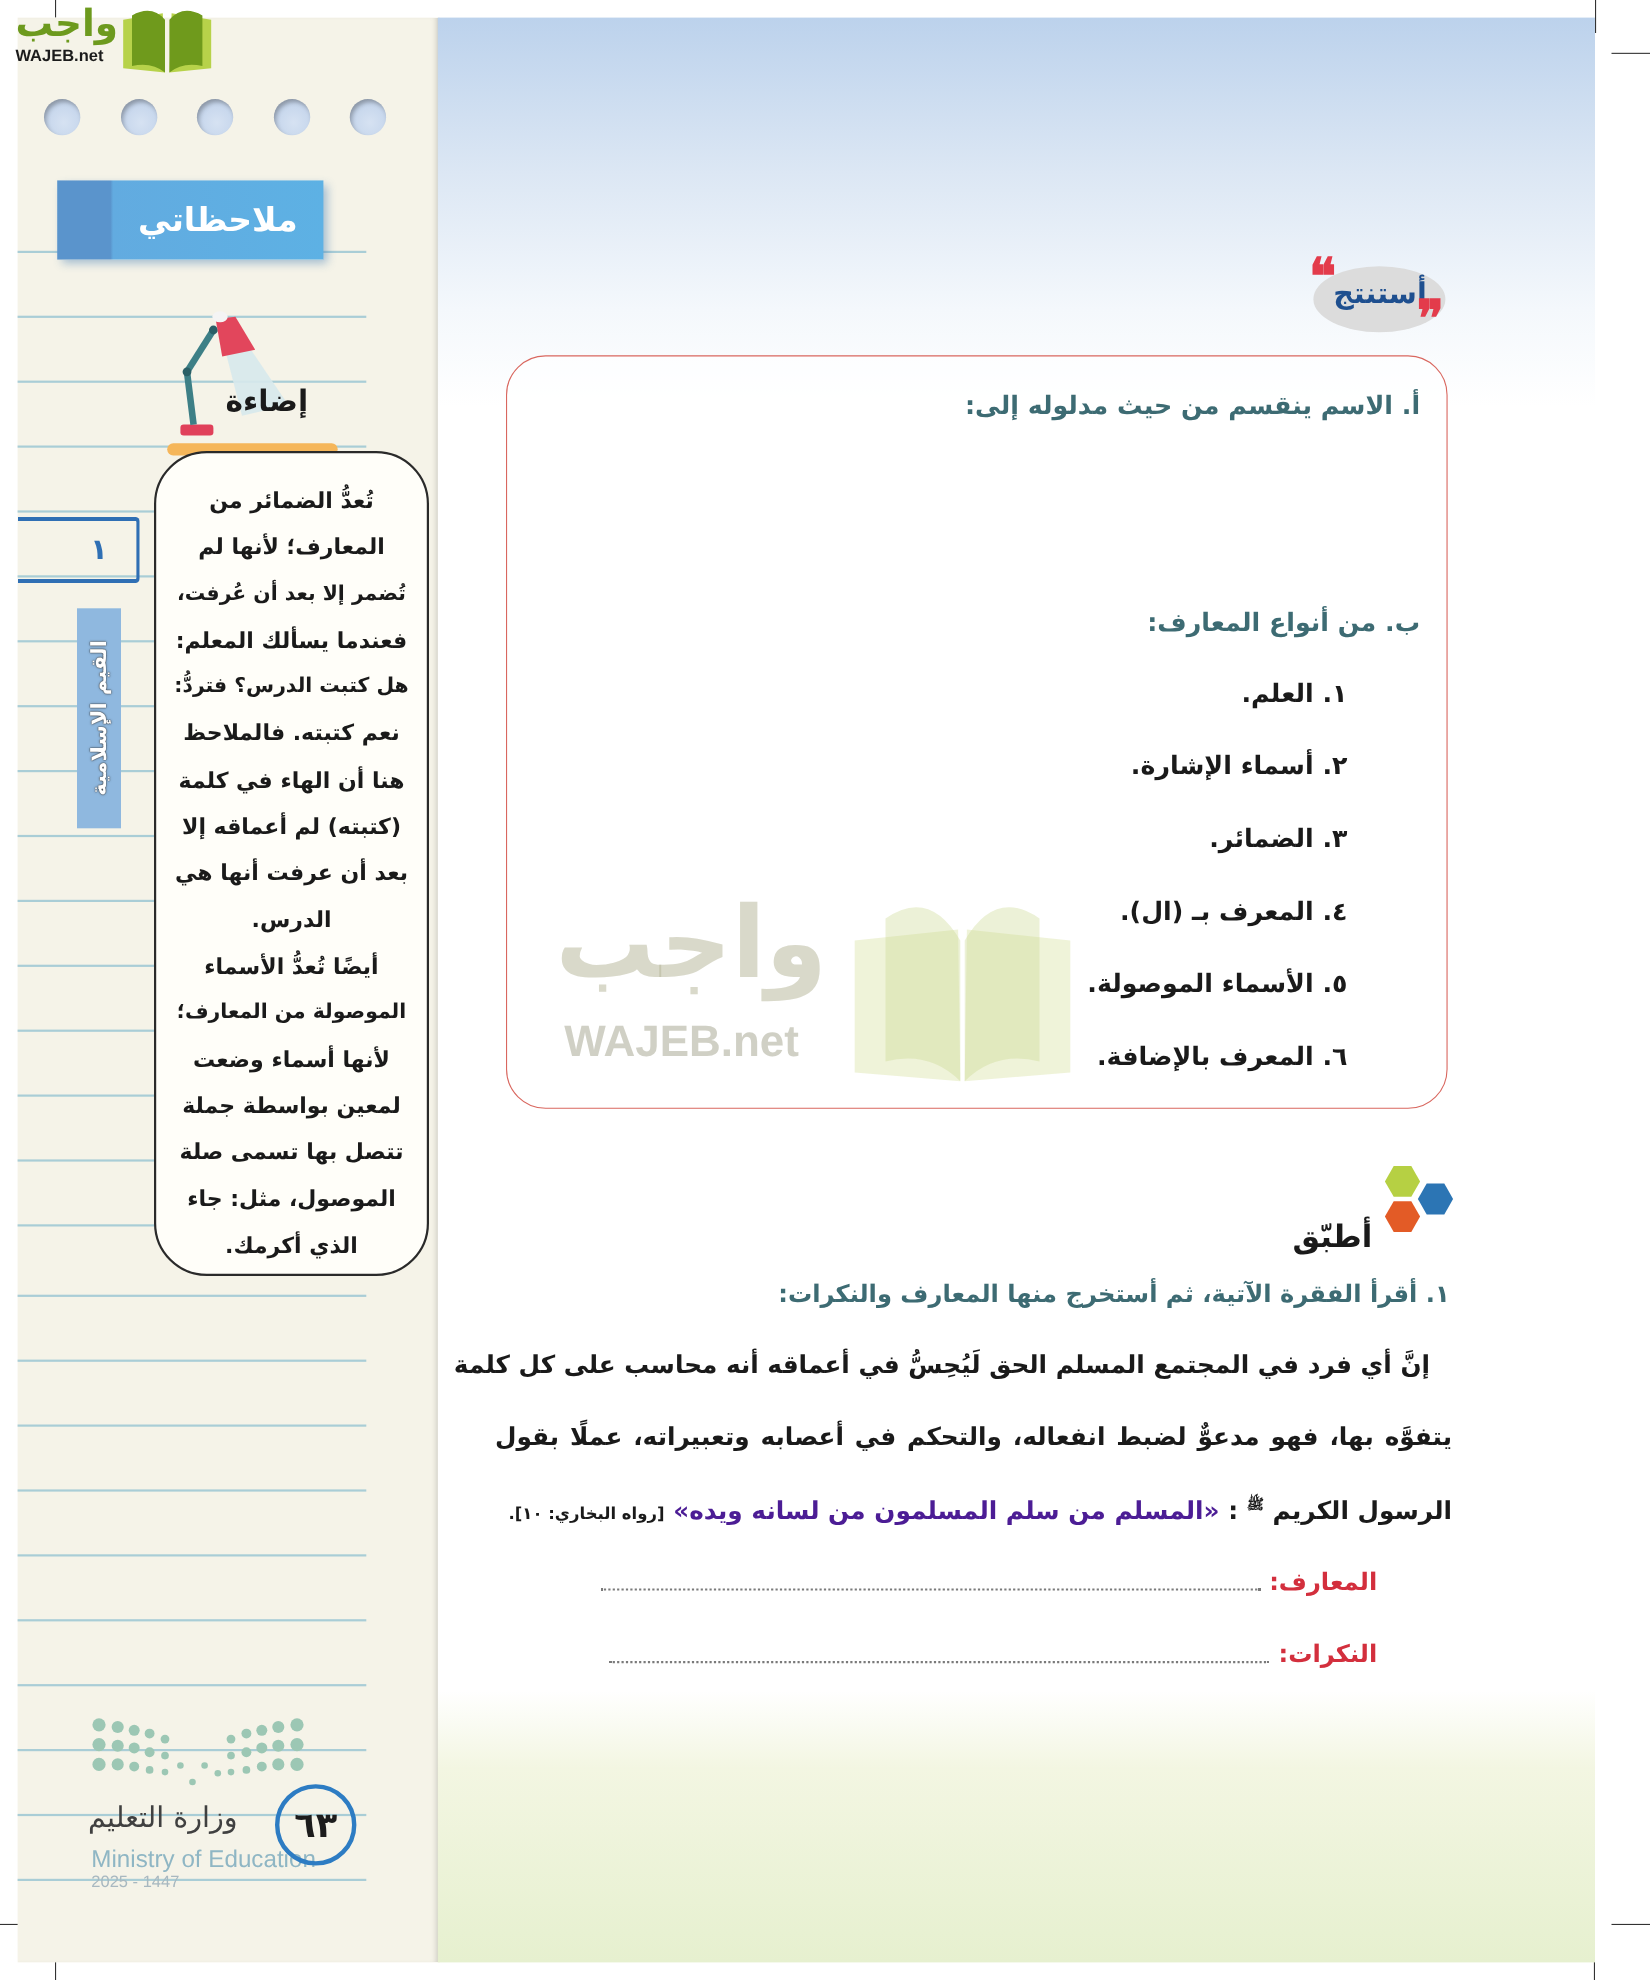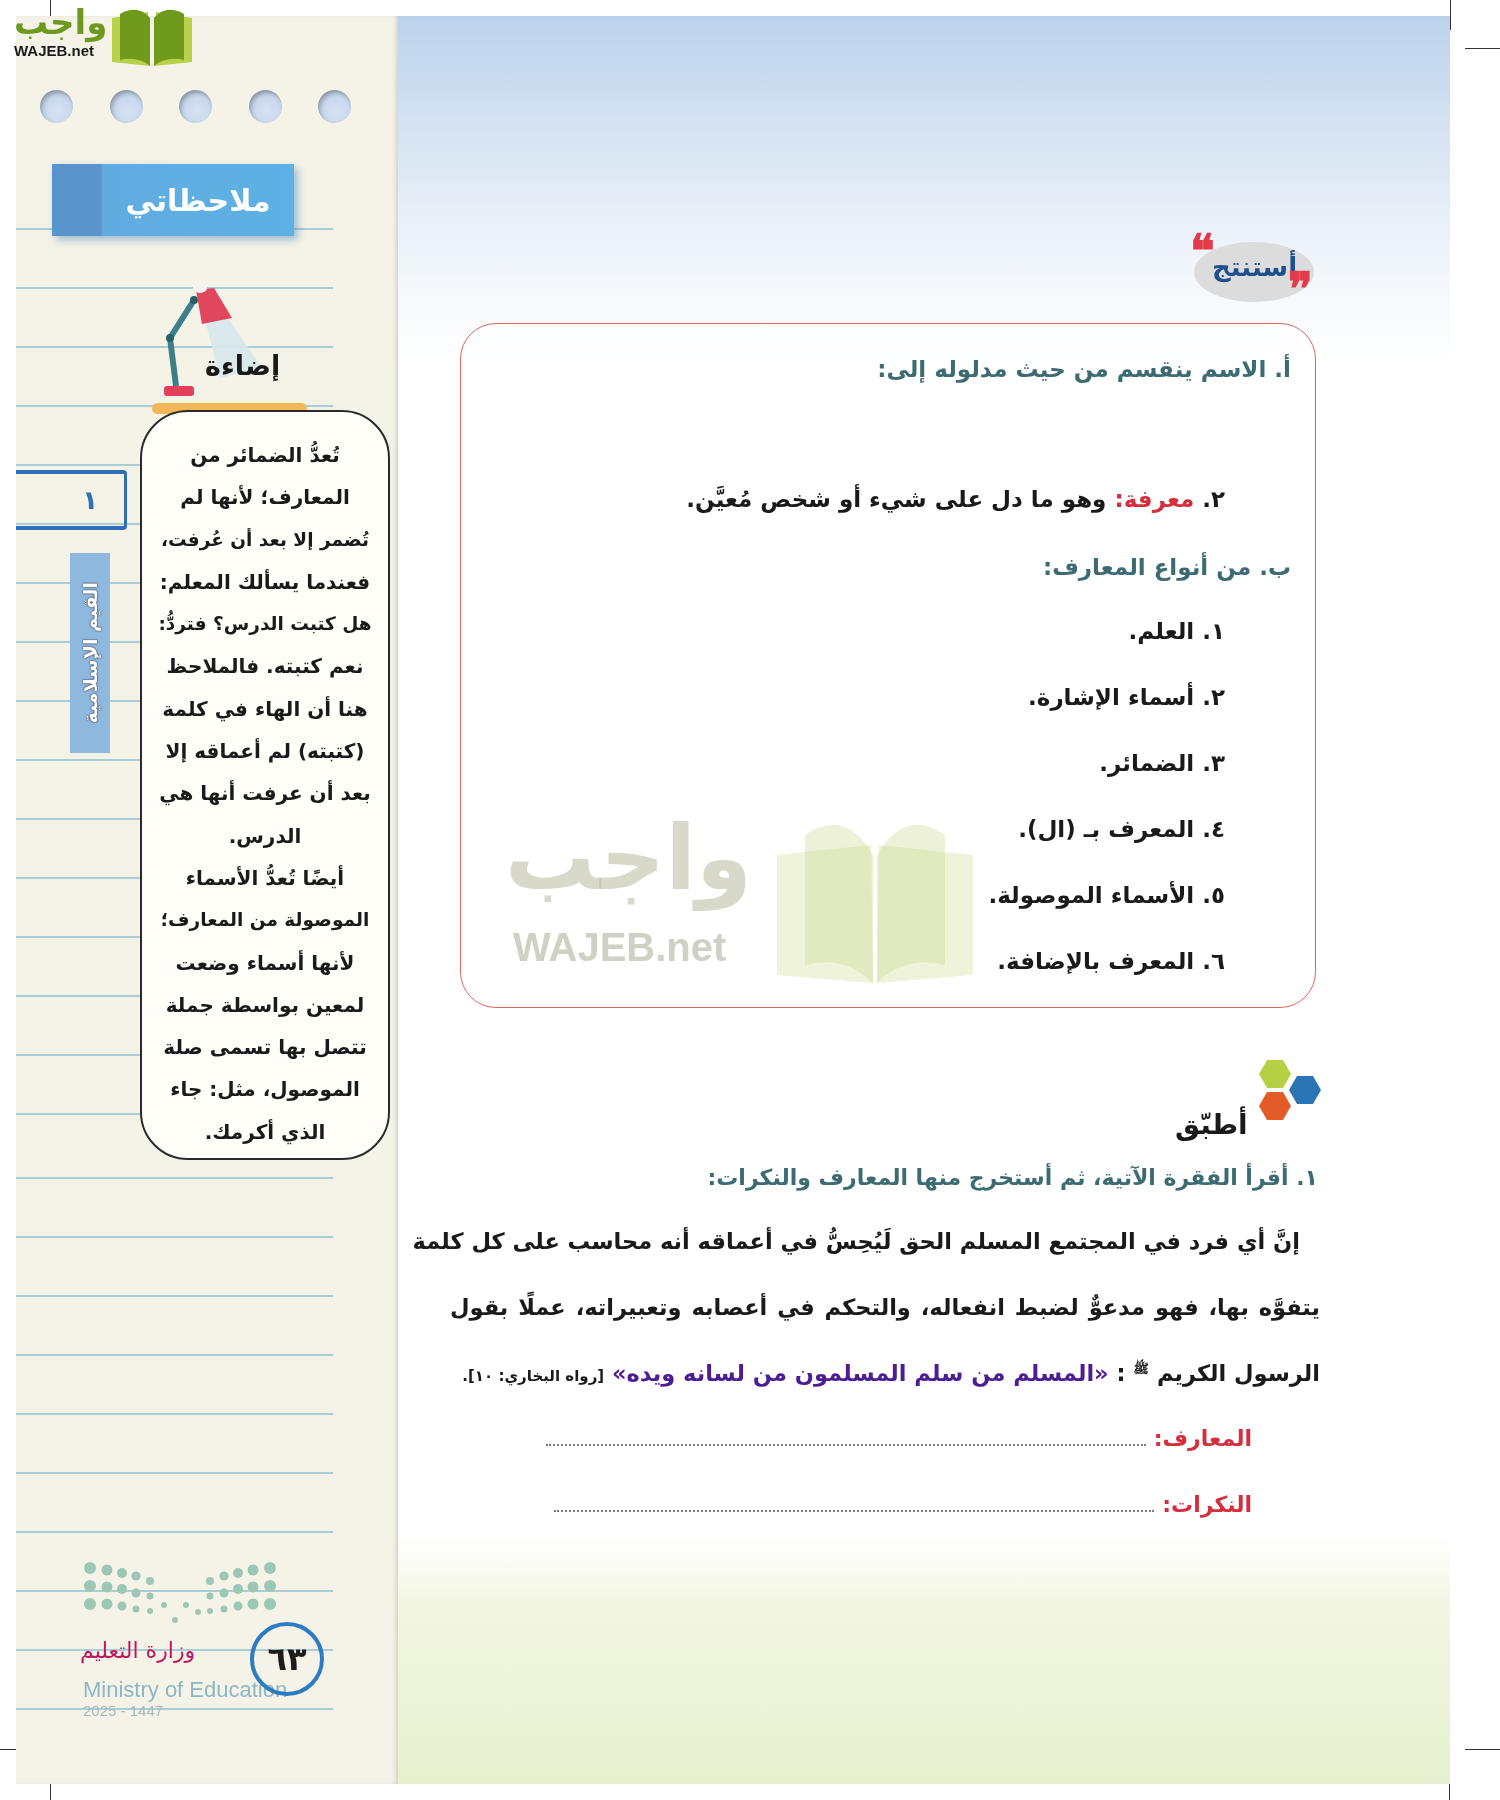--- a/index.html
+++ b/index.html
@@ -51,21 +51,21 @@
     position: absolute; left: 70px; top: 553px; width: 40px; height: 200px;
     background: #8fb8df; display: flex; align-items: center; justify-content: center;
   }
   .unit-tab span {
     writing-mode: vertical-rl; transform: rotate(180deg);
     color: #fff; font-size: 19px; font-weight: bold;
     text-shadow: 0 0 2px #333, 0 0 1px #333;
   }
 
   .moe-logo { position: absolute; left: 80px; top: 1560px; width: 200px; height: 70px; }
-  .moe-ar { position: absolute; left: 80px; top: 1638px; font-size: 22px; color: #be185d; direction: rtl; letter-spacing: 2px; }
+  .moe-ar { position: absolute; left: 80px; top: 1638px; font-size: 26px; color: #404040; direction: rtl; letter-spacing: 2px; }
   .moe-en { position: absolute; left: 83px; top: 1677px; font-size: 22px; color: #8fb6c4; font-family: "Liberation Sans", sans-serif; }
   .moe-year { position: absolute; left: 83px; top: 1702px; font-size: 15px; color: #a8b8c0; font-family: "Liberation Sans", sans-serif; }
   .page-num-circle {
     position: absolute; left: 250px; top: 1622px; width: 74px; height: 74px;
     border: 4px solid #2d7cc3; border-radius: 50%;
     display: flex; align-items: center; justify-content: center;
   }
   .page-num-circle span { font-size: 32px; font-weight: bold; color: #1c1c1c; }
 
   
@@ -268,25 +268,20 @@
 <div class="conclude-badge">
   <div class="ellipse"></div>
   <span class="quote-mark" style="left:0;top:-8px;">❝</span>
   <span class="label">أستنتج</span>
   <span class="quote-mark" style="left:98px;top:30px;">❞</span>
 </div>
 
 <div class="rule-box">
   <div class="rb-line rb-head" style="right:24px;top:32px;">أ. الاسم ينقسم من حيث مدلوله إلى:</div>
 
-  <div class="rb-line rb-item" style="right:90px;top:162px;">
-    <span>٢.</span>
-    <span class="red">معرفة:</span>
-    <span>وهو ما دل على شيء أو شخص مُعيَّن.</span>
-  </div>
 
   <div class="rb-line rb-head" style="right:24px;top:230px;">ب. من أنواع المعارف:</div>
 
   <div class="rb-line rb-item" style="right:90px;top:294px;">١. العلم.</div>
   <div class="rb-line rb-item" style="right:90px;top:360px;">٢. أسماء الإشارة.</div>
   <div class="rb-line rb-item" style="right:90px;top:426px;">٣. الضمائر.</div>
   <div class="rb-line rb-item" style="right:90px;top:492px;">٤. المعرف بـ (ال).</div>
   <div class="rb-line rb-item" style="right:90px;top:558px;">٥. الأسماء الموصولة.</div>
   <div class="rb-line rb-item" style="right:90px;top:624px;">٦. المعرف بالإضافة.</div>
 </div>

